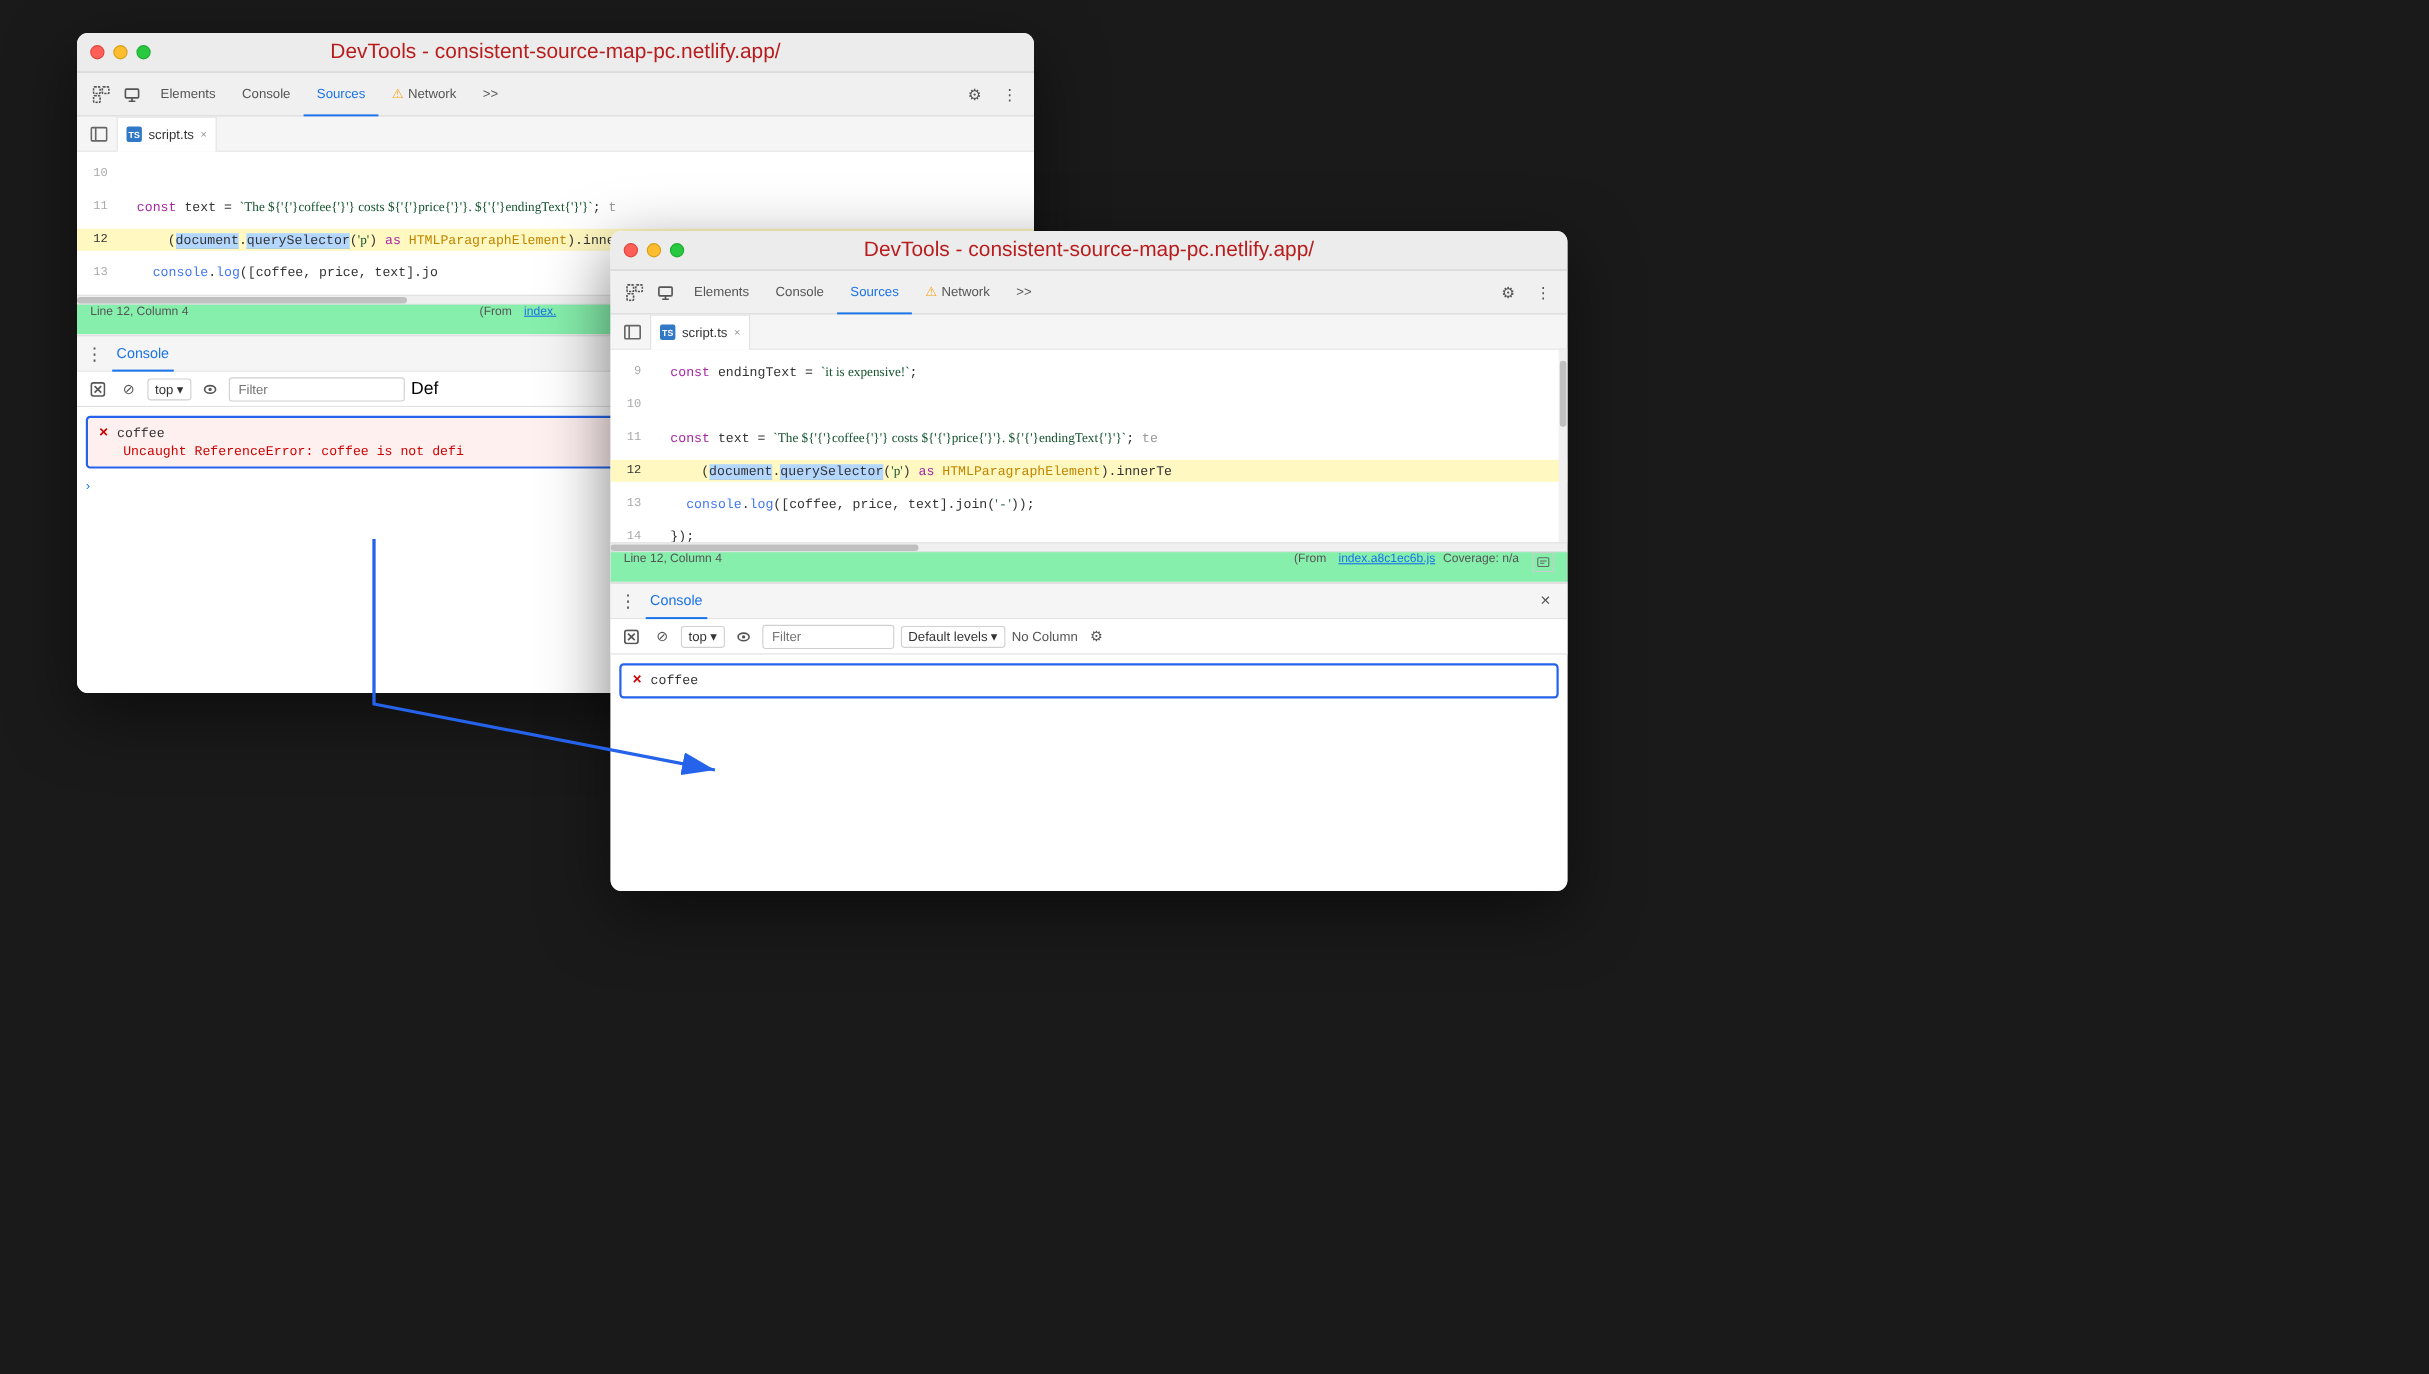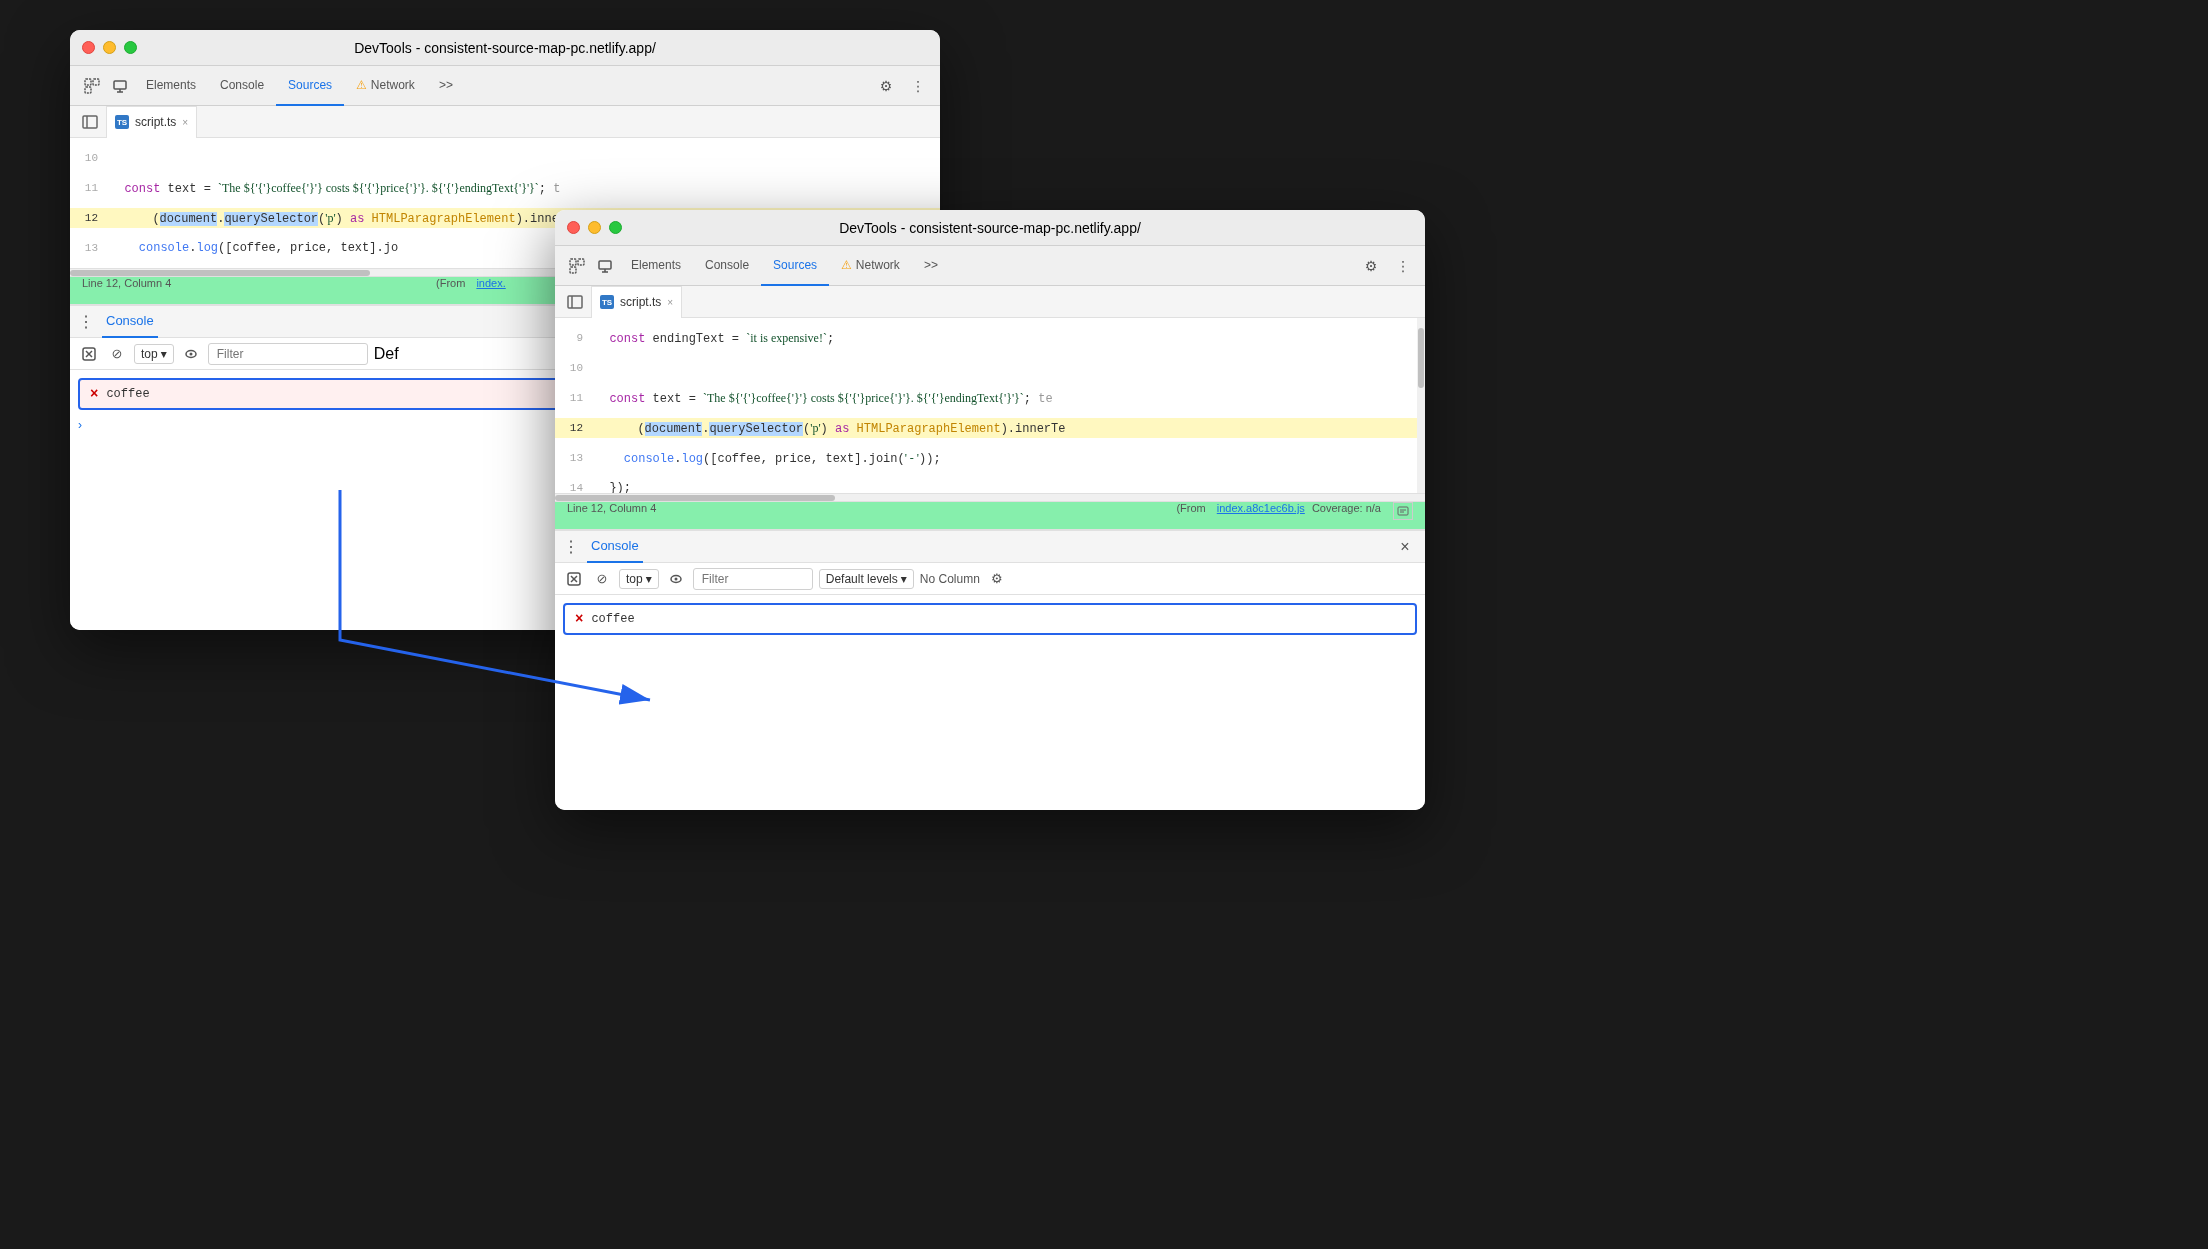--- a/index.html
+++ b/index.html
@@ -60,22 +60,22 @@
       border-radius: 50%;
     }
     .tl-red { background: #ff5f57; border: 1px solid #e0443e; }
     .tl-yellow { background: #febc2e; border: 1px solid #d4a017; }
     .tl-green { background: #28c840; border: 1px solid #1dab31; }
 
     .title-bar-title {
       position: absolute;
       left: 50%;
       transform: translateX(-50%);
-      font-size: 14px;
-      color: #000000;
+      font-size: 19px;
+      color: #b91c1c;
       white-space: nowrap;
     }
 
     
     .devtools-tabs {
       background: #f0f0f0;
       border-bottom: 1px solid #d0d0d0;
       height: 40px;
       display: flex;
       align-items: center;
@@ -571,20 +571,23 @@
         </div>
         <input type="text" style="width: 160px;" placeholder="Filter">
         <span>Def</span>
       </div>
 
       <div class="console-entries">
         <div class="error-entry">
           <div class="error-header">
             <span class="error-x">×</span>
             <span class="error-name">coffee</span>
+          </div>
+          <div class="error-body">
+            <span class="red">Uncaught ReferenceError: coffee is not defi</span>
           </div>
         </div>
         <div class="caret-right">›</div>
       </div>
     </div>
   </div>
 </div>
 
 <div class="devtools-window window-2">
   <div class="title-bar">

